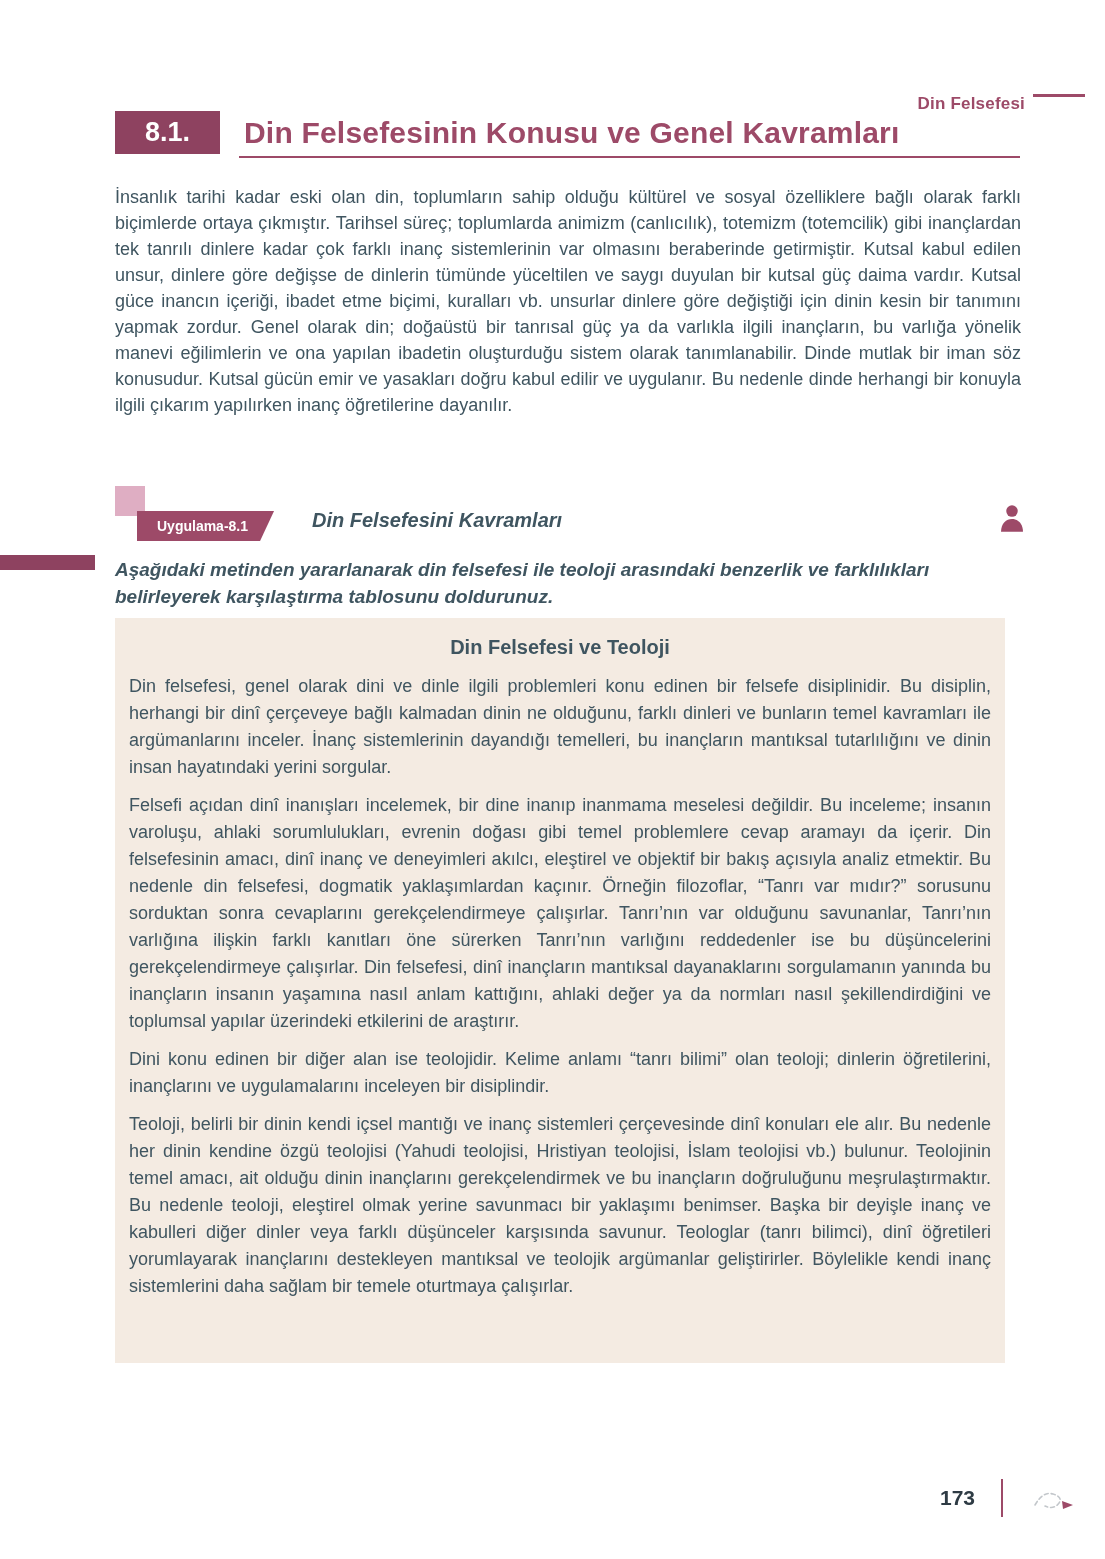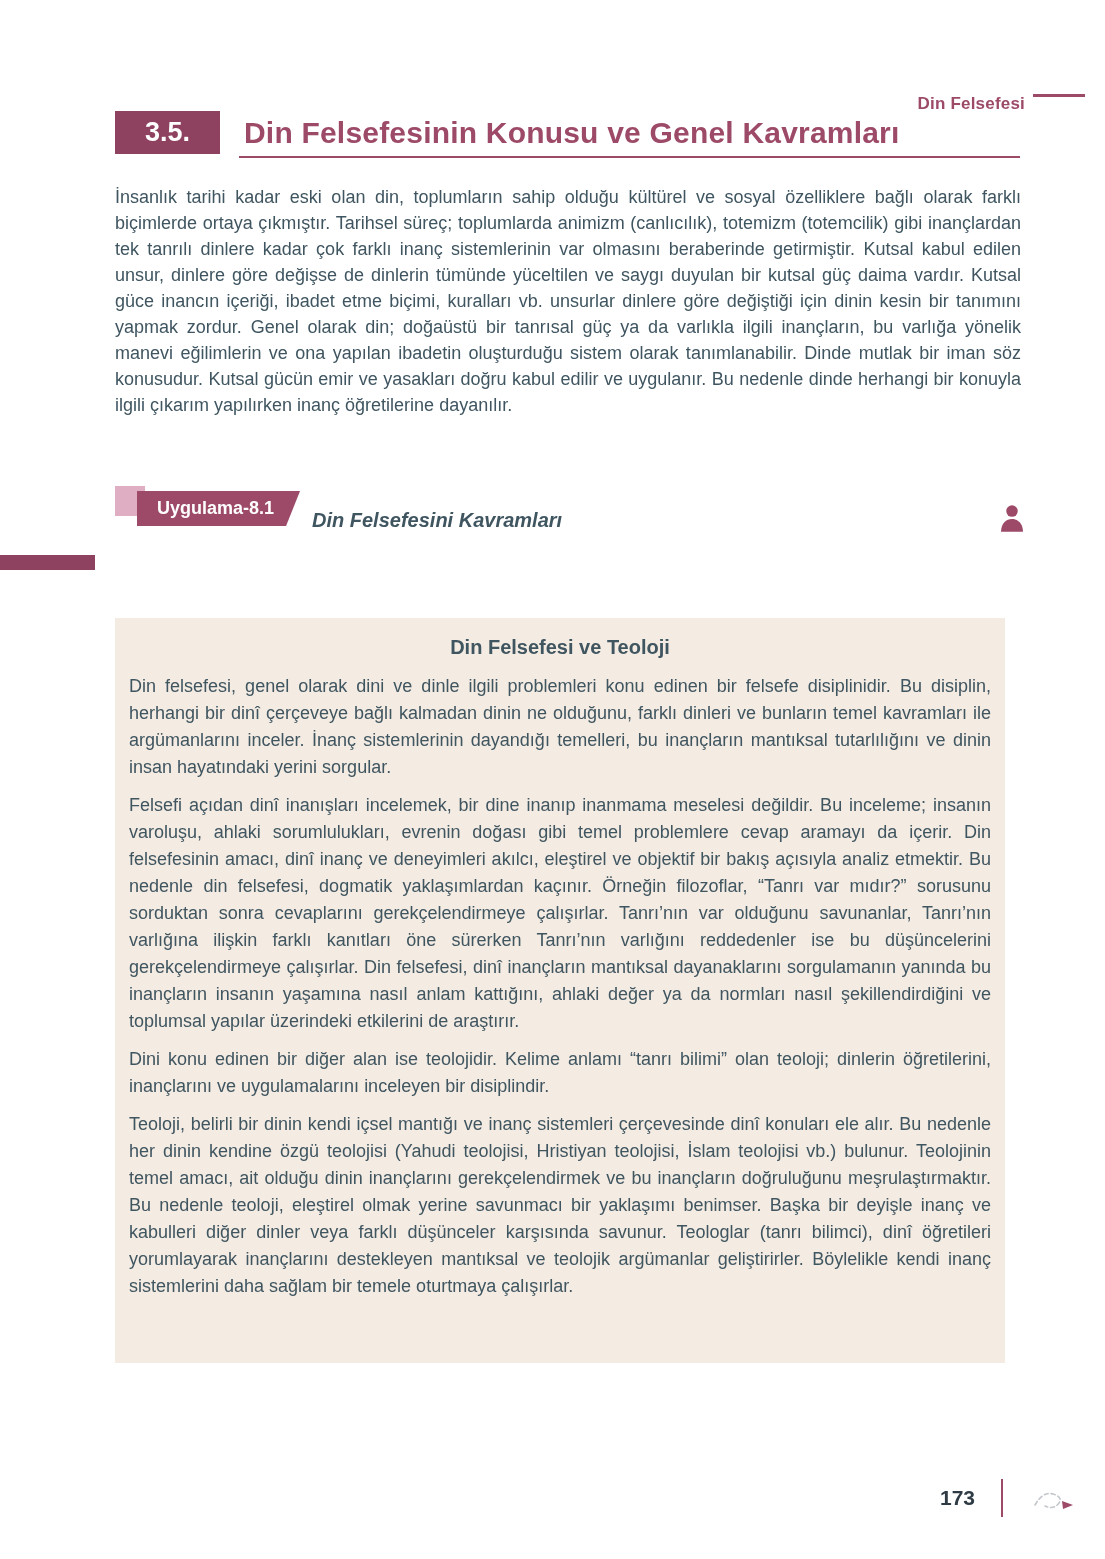--- a/index.html
+++ b/index.html
@@ -59,23 +59,23 @@
     font-size:18px;line-height:26px;text-align:justify;
     color:var(--text);
   }
 
   
   .pink-square{
     position:absolute;top:486px;left:115px;width:30px;height:30px;
     background:var(--pink_light);
   }
   .activity-badge{
-    position:absolute;top:491px;left:137px;
+    position:absolute;top:511px;left:137px;
     background:var(--maroon);color:#fff;
-    font-weight:bold;font-size:18px;
+    font-weight:bold;font-size:14px;
     padding:7px 26px 7px 20px;
     clip-path:polygon(0 0,100% 0,calc(100% - 14px) 100%,0 100%);
   }
   .activity-title{
     position:absolute;top:509px;left:312px;
     font-weight:bold;font-style:italic;font-size:20px;
     color:var(--text);
   }
   .person-icon{
     position:absolute;top:503px;left:998px;width:28px;height:30px;
@@ -127,39 +127,40 @@
 <body>
 
 <div class="page">
 
   <div class="page-header">
     <span class="header-title">Din Felsefesi</span>
     <span class="header-rule"></span>
   </div>
 
   <div class="section-heading">
-    <div class="section-number">3.5.</div>
+    <div class="section-number">8.1.</div>
     <h1 class="section-title">Din Felsefesinin Konusu ve Genel Kavramları</h1>
   </div>
   <div class="title-rule"></div>
 
   <p class="intro">İnsanlık tarihi kadar eski olan din, toplumların sahip olduğu kültürel ve sosyal özelliklere bağlı olarak farklı biçimlerde ortaya çıkmıştır. Tarihsel süreç; toplumlarda animizm (canlıcılık), totemizm (totemcilik) gibi inançlardan tek tanrılı dinlere kadar çok farklı inanç sistemlerinin var olmasını beraberinde getirmiştir. Kutsal kabul edilen unsur, dinlere göre değişse de dinlerin tümünde yüceltilen ve saygı duyulan bir kutsal güç daima vardır. Kutsal güce inancın içeriği, ibadet etme biçimi, kuralları vb. unsurlar dinlere göre değiştiği için dinin kesin bir tanımını yapmak zordur. Genel olarak din; doğaüstü bir tanrısal güç ya da varlıkla ilgili inançların, bu varlığa yönelik manevi eğilimlerin ve ona yapılan ibadetin oluşturduğu sistem olarak tanımlanabilir. Dinde mutlak bir iman söz konusudur. Kutsal gücün emir ve yasakları doğru kabul edilir ve uygulanır. Bu nedenle dinde herhangi bir konuyla ilgili çıkarım yapılırken inanç öğretilerine dayanılır.</p>
 
   <div class="pink-square"></div>
   <div class="activity-badge">Uygulama-8.1</div>
   <div class="activity-title">Din Felsefesini Kavramları</div>
   <div class="person-icon">
     <svg viewBox="0 0 24 26" width="28" height="30" aria-hidden="true">
       <circle cx="12" cy="7" r="5" fill="#9d4a68"></circle>
       <path d="M2.5 25 C2.5 17.5 7 13.8 12 13.8 C17 13.8 21.5 17.5 21.5 25 Z" fill="#9d4a68"></path>
     </svg>
   </div>
 
   <div class="left-bar"></div>
 
+  <p class="instruction">Aşağıdaki metinden yararlanarak din felsefesi ile teoloji arasındaki benzerlik ve farklılıkları belirleyerek karşılaştırma tablosunu doldurunuz.</p>
 
   <section class="reading-box">
     <h2 class="reading-title">Din Felsefesi ve Teoloji</h2>
     <p class="reading-par">Din felsefesi, genel olarak dini ve dinle ilgili problemleri konu edinen bir felsefe disiplinidir. Bu disiplin, herhangi bir dinî çerçeveye bağlı kalmadan dinin ne olduğunu, farklı dinleri ve bunların temel kavramları ile argümanlarını inceler. İnanç sistemlerinin dayandığı temelleri, bu inançların mantıksal tutarlılığını ve dinin insan hayatındaki yerini sorgular.</p>
     <p class="reading-par">Felsefi açıdan dinî inanışları incelemek, bir dine inanıp inanmama meselesi değildir. Bu inceleme; insanın varoluşu, ahlaki sorumlulukları, evrenin doğası gibi temel problemlere cevap aramayı da içerir. Din felsefesinin amacı, dinî inanç ve deneyimleri akılcı, eleştirel ve objektif bir bakış açısıyla analiz etmektir. Bu nedenle din felsefesi, dogmatik yaklaşımlardan kaçınır. Örneğin filozoflar, “Tanrı var mıdır?” sorusunu sorduktan sonra cevaplarını gerekçelendirmeye çalışırlar. Tanrı’nın var olduğunu savunanlar, Tanrı’nın varlığına ilişkin farklı kanıtları öne sürerken Tanrı’nın varlığını reddedenler ise bu düşüncelerini gerekçelendirmeye çalışırlar. Din felsefesi, dinî inançların mantıksal dayanaklarını sorgulamanın yanında bu inançların insanın yaşamına nasıl anlam kattığını, ahlaki değer ya da normları nasıl şekillendirdiğini ve toplumsal yapılar üzerindeki etkilerini de araştırır.</p>
     <p class="reading-par">Dini konu edinen bir diğer alan ise teolojidir. Kelime anlamı “tanrı bilimi” olan teoloji; dinlerin öğretilerini, inançlarını ve uygulamalarını inceleyen bir disiplindir.</p>
     <p class="reading-par">Teoloji, belirli bir dinin kendi içsel mantığı ve inanç sistemleri çerçevesinde dinî konuları ele alır. Bu nedenle her dinin kendine özgü teolojisi (Yahudi teolojisi, Hristiyan teolojisi, İslam teolojisi vb.) bulunur. Teolojinin temel amacı, ait olduğu dinin inançlarını gerekçelendirmek ve bu inançların doğruluğunu meşrulaştırmaktır. Bu nedenle teoloji, eleştirel olmak yerine savunmacı bir yaklaşımı benimser. Başka bir deyişle inanç ve kabulleri diğer dinler veya farklı düşünceler karşısında savunur. Teologlar (tanrı bilimci), dinî öğretileri yorumlayarak inançlarını destekleyen mantıksal ve teolojik argümanlar geliştirirler. Böylelikle kendi inanç sistemlerini daha sağlam bir temele oturtmaya çalışırlar.</p>
   </section>
 
   <div class="page-footer">

